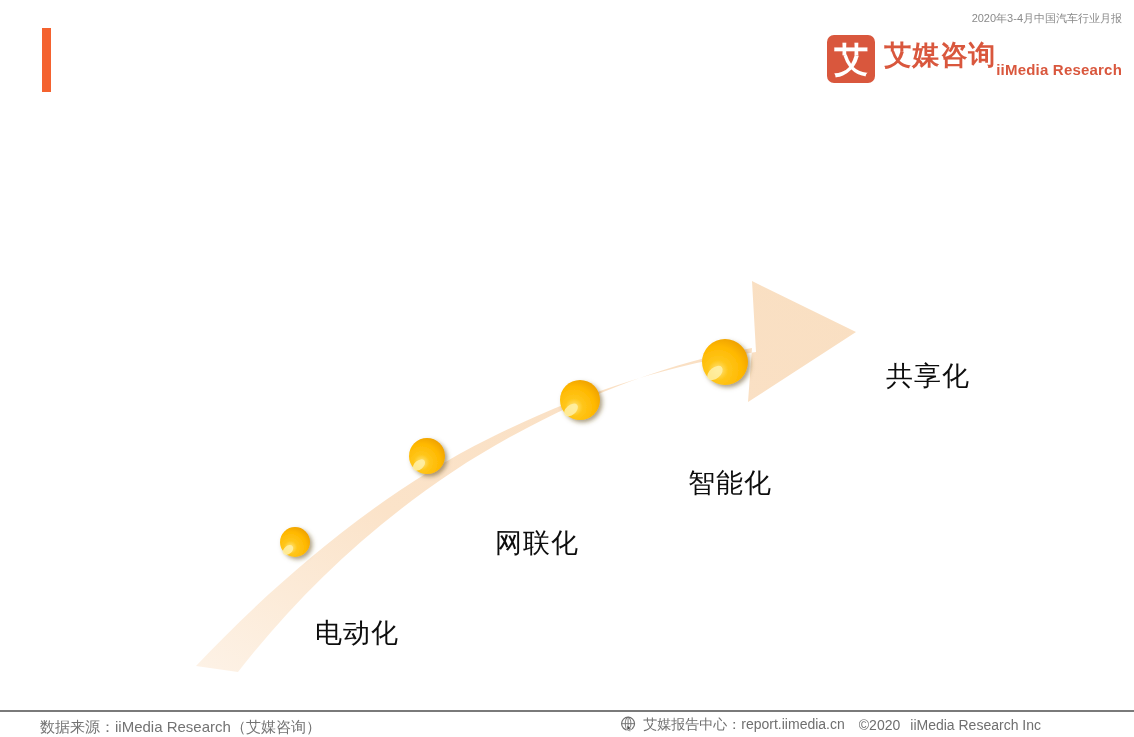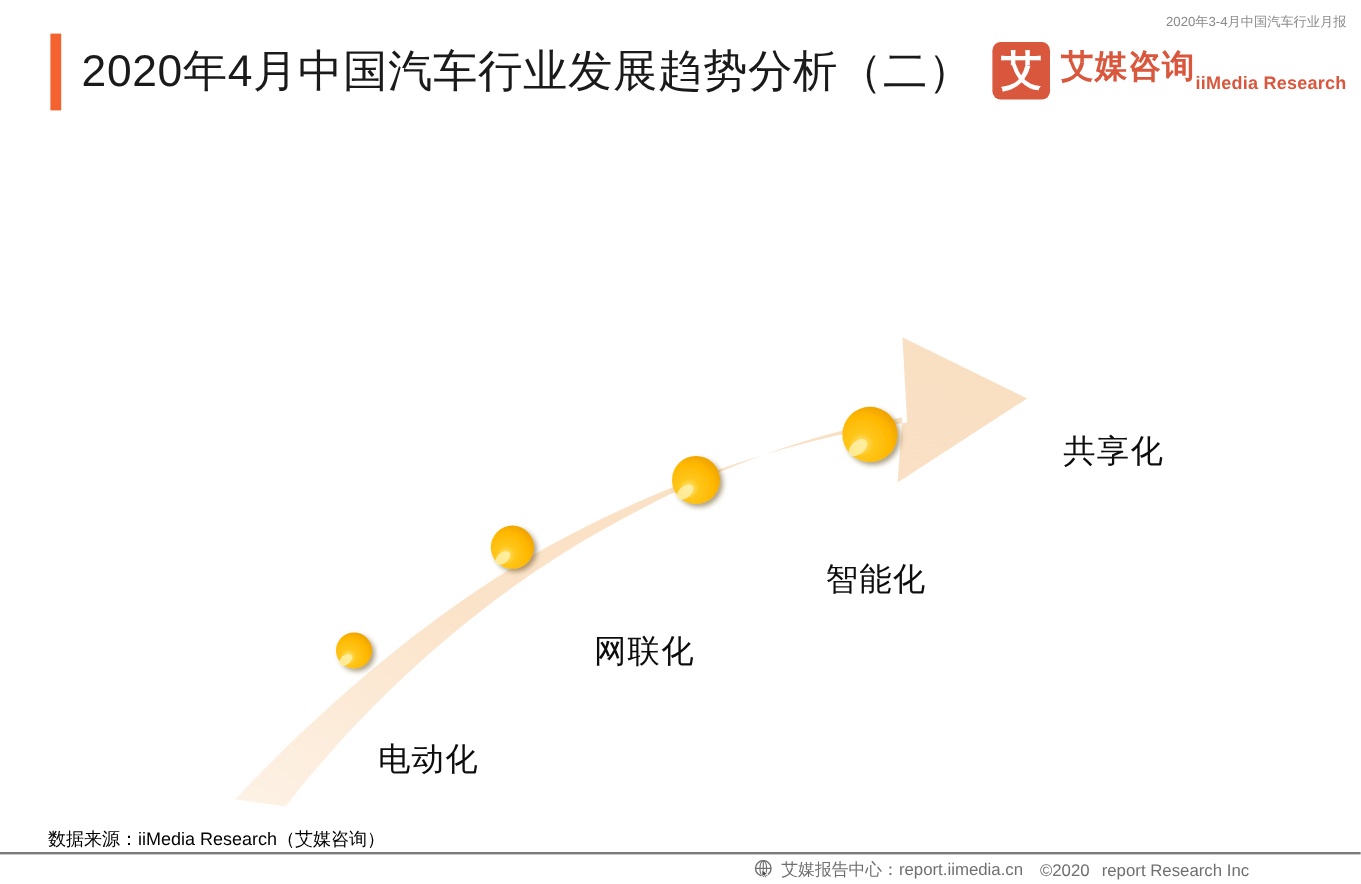--- a/index.html
+++ b/index.html
@@ -99,23 +99,23 @@
     position: absolute;
     font-size: 27px;
     color: #0d0d0d;
     white-space: nowrap;
     letter-spacing: 1px;
   }
 
   
   #source-note {
     position: absolute;
-    left: 40px; top: 690px;
+    left: 40px; top: 718px;
     font-size: 15px;
-    color: #000000;
+    color: #737373;
     white-space: nowrap;
   }
 
   #footer-rule {
     position: absolute;
     left: 0; top: 710px;
     width: 1134px; height: 2px;
     background: #7a7a7a;
   }
 
@@ -138,21 +138,20 @@
   #footer-site { margin-right: 14px; }
   #footer-copyright { margin-right: 10px; }
 </style>
 </head>
 <body>
 
 <div id="header">
 
   <div id="title-accent-bar"></div>
 
-  <div id="page-title">2020年4月中国汽车行业发展趋势分析（二）</div>
 
   <div id="report-period">2020年3-4月中国汽车行业月报</div>
 
   <div id="brand-logo">
     <div id="logo-mark">艾</div>
     <div id="logo-text-block">
       <div id="logo-name-cn">艾媒咨询</div>
       <div id="logo-name-en">iiMedia Research</div>
     </div>
   </div>
@@ -229,14 +228,14 @@
 <div id="footer-bar">
   <svg id="globe-icon" viewBox="0 0 20 20">
     <circle cx="9.5" cy="9" r="7.6" fill="none" stroke="#6f6f6f" stroke-width="1.4"></circle>
     <ellipse cx="9.5" cy="9" rx="3.3" ry="7.6" fill="none" stroke="#6f6f6f" stroke-width="1.1"></ellipse>
     <line x1="1.9" y1="9" x2="17.1" y2="9" stroke="#6f6f6f" stroke-width="1.1"></line>
     <line x1="9.5" y1="1.4" x2="9.5" y2="16.6" stroke="#6f6f6f" stroke-width="1.1"></line>
     <path d="M8.2 10.4 L8.2 17.6 L10.1 15.6 L11.4 18.2 L12.7 17.5 L11.4 15.1 L14.0 14.9 Z" fill="#4a4a4a" stroke="#ffffff" stroke-width="0.8"></path>
   </svg>
   <span class="footer-text" id="footer-site">艾媒报告中心：report.iimedia.cn</span>
   <span class="footer-text" id="footer-copyright">©2020</span>
-  <span class="footer-text" id="footer-company">report Research  Inc</span>
+  <span class="footer-text" id="footer-company">iiMedia Research  Inc</span>
 </div>
 
 </body></html>

